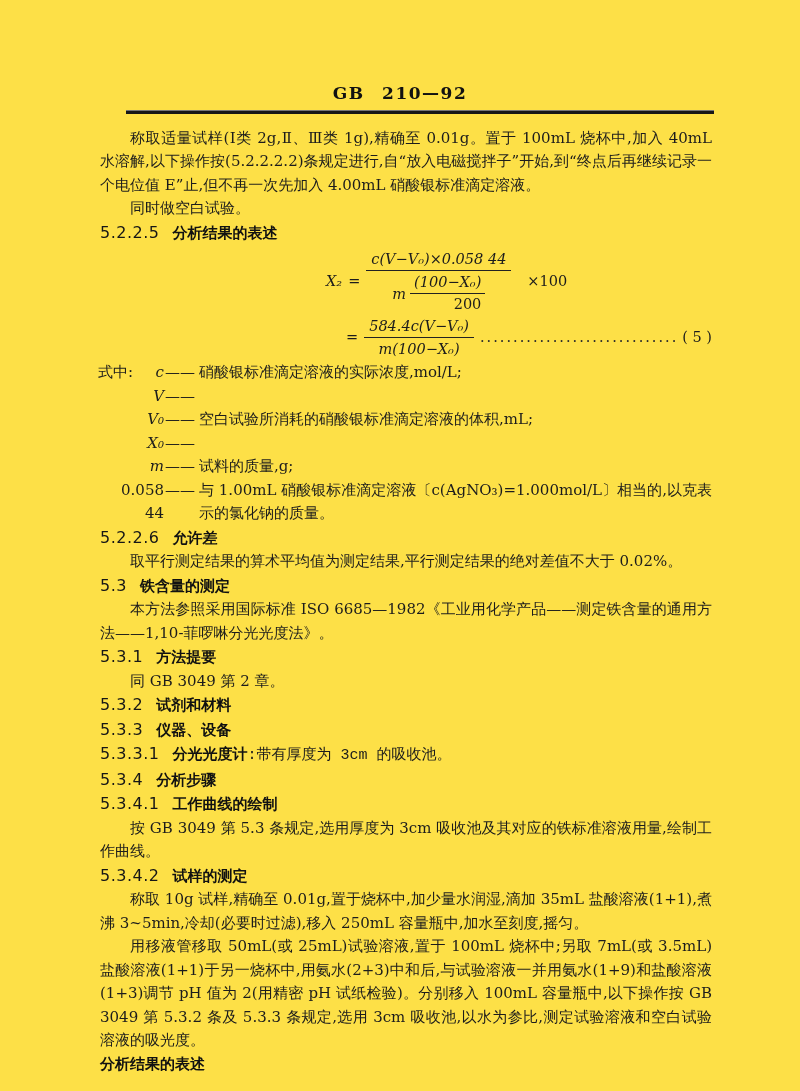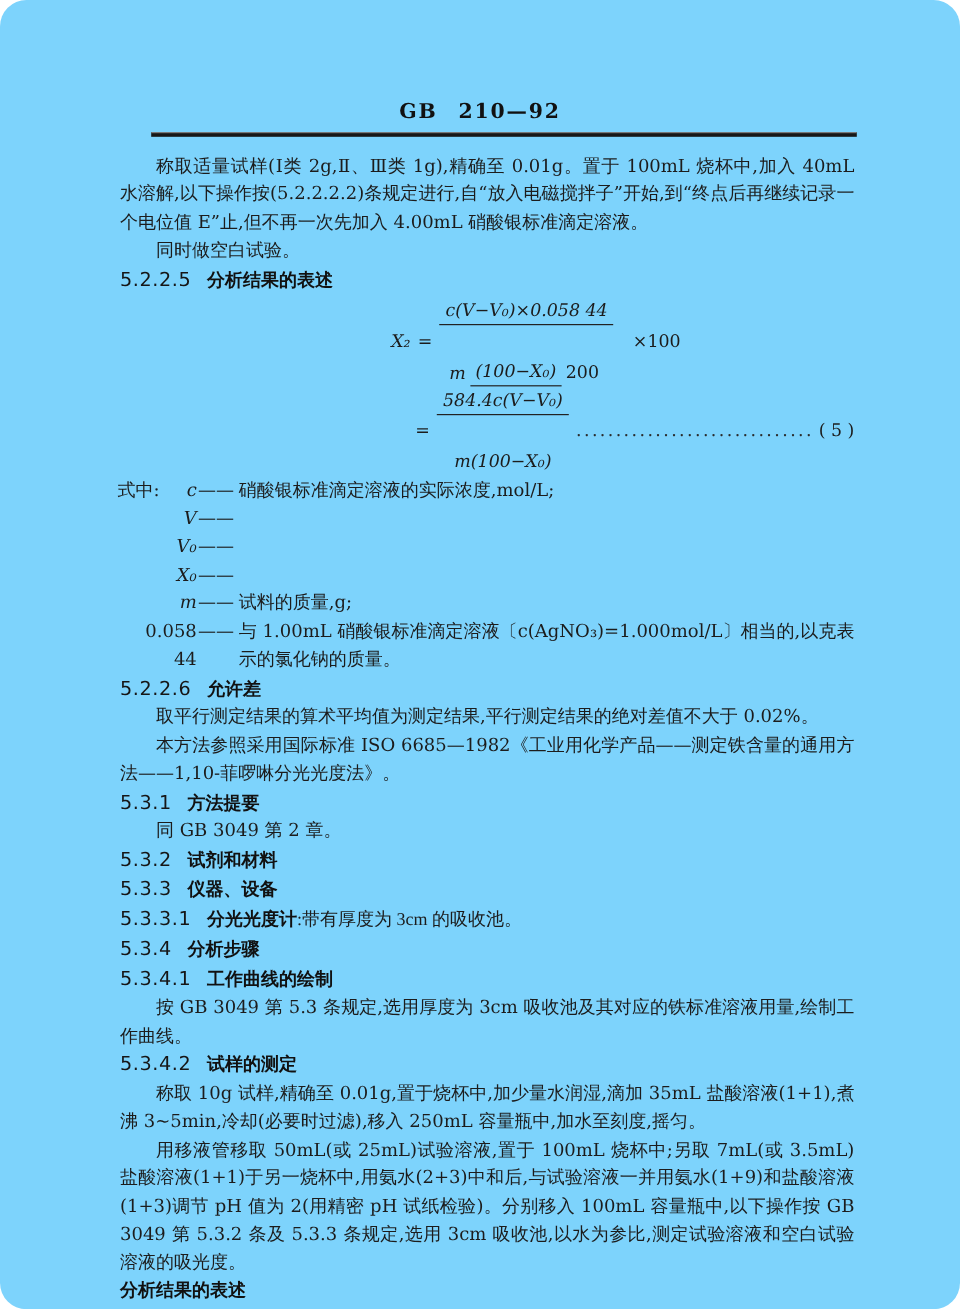--- a/index.html
+++ b/index.html
@@ -1,25 +1,24 @@
 <!DOCTYPE html>
 <html><head>
 <meta charset="utf-8">
 <style>
   html,body { margin:0; padding:0; background:#ffffff; }
   .page {
     position:relative;
     width:800px; height:1091px;
-    background:#7dd3fc;
+    background:#fde047;
     color:#1c1c1c;
     font-family:"DejaVu Serif","Liberation Serif",serif;
     font-size:15px;
     line-height:23.5px;
     overflow:hidden;
-    border-radius:22px;
   }
   .doc-header { padding-top:82px; }
   .std-code {
     text-align:center;
     font-weight:700;
     font-size:17px;
     letter-spacing:1.5px;
     word-spacing:10px;
     color:#111;
   }
@@ -34,33 +33,33 @@
   .clause { margin:0; white-space:nowrap; }
   .cnum {
     font-family:"DejaVu Sans","Liberation Sans",sans-serif;
     font-size:16px; letter-spacing:0.5px;
     margin-right:13px; color:#161616;
   }
   .ctitle {
     font-family:"DejaVu Sans","Liberation Sans",sans-serif;
     font-weight:700; color:#111;
   }
-  .runin-tail { font-weight:400; font-family:Liberation Serif, serif;text-align:right; }
+  .runin-tail { font-weight:400; font-family:Liberation Mono, monospace;text-align:right; }
   
   .formula { font-size:14.5px; margin:4px 0 2px 0; }
   .f-row { display:flex; align-items:center; }
   .f-row1 { margin-left:226px; }
   .f-row2 { margin-left:240px; margin-top:2px; }
   .f-var { font-style:italic; }
   .f-eq { margin:0 6px; }
-  .frac { display:inline-flex; flex-direction:column; text-align:center; line-height:20px;gap:28px; }
+  .frac { display:inline-flex; flex-direction:column; text-align:center; line-height:20px; }
   .frac > .num { padding:0 5px 1px 5px; border-bottom:1px solid #222; font-style:italic; }
   .frac > .den { padding:1px 5px 0 5px; font-style:italic; }
   .den-flex { display:inline-flex; align-items:center; justify-content:center; gap:4px; padding-top:1px; }
-  .frac-inner { display:inline-flex; text-align:center; line-height:19px; }
+  .frac-inner { display:inline-flex; flex-direction:column; text-align:center; line-height:19px;align-items:flex-end; }
   .frac-inner > .num { padding:0 4px 1px 4px; border-bottom:1px solid #222; font-style:italic; }
   .frac-inner > .den { padding:1px 4px 0 4px; font-style:normal; }
   .f-mult { margin-left:16px; }
   .f-leader {
     flex:1; overflow:hidden; white-space:nowrap;
     letter-spacing:2px; margin:0 6px; color:#2a2a2a;
     font-style:normal;
   }
   .f-label { font-style:normal; white-space:nowrap; }
   
@@ -124,40 +123,42 @@
         <span class="wdash">——</span>
         <span class="wdesc">硝酸银标准滴定溶液的实际浓度,mol/L;</span>
       </div>
       <div class="wrow">
         <span class="wsym">V</span>
         <span class="wdash">——</span>
       </div>
       <div class="wrow">
         <span class="wsym">V₀</span>
         <span class="wdash">——</span>
+        <span class="wdesc">空白试验所消耗的硝酸银标准滴定溶液的体积,mL;</span>
       </div>
       <div class="wrow">
         <span class="wsym">X₀</span>
         <span class="wdash">——</span>
       </div>
       <div class="wrow">
         <span class="wsym">m</span>
         <span class="wdash">——</span>
         <span class="wdesc">试料的质量,g;</span>
       </div>
       <div class="wrow">
         <span class="wsym upright">0.058 44</span>
         <span class="wdash">——</span>
         <span class="wdesc">与 1.00mL 硝酸银标准滴定溶液〔c(AgNO₃)=1.000mol/L〕相当的,以克表示的氯化钠的质量。</span>
       </div>
     </div>
 
     <p class="clause"><span class="cnum">5.2.2.6</span><span class="ctitle">允许差</span></p>
     <p class="para">取平行测定结果的算术平均值为测定结果,平行测定结果的绝对差值不大于 0.02%。</p>
 
+    <p class="clause"><span class="cnum">5.3</span><span class="ctitle">铁含量的测定</span></p>
     <p class="para">本方法参照采用国际标准 ISO 6685—1982《工业用化学产品——测定铁含量的通用方法——1,10-菲啰啉分光光度法》。</p>
 
     <p class="clause"><span class="cnum">5.3.1</span><span class="ctitle">方法提要</span></p>
     <p class="para">同 GB 3049 第 2 章。</p>
 
     <p class="clause"><span class="cnum">5.3.2</span><span class="ctitle">试剂和材料</span></p>
 
     <p class="clause"><span class="cnum">5.3.3</span><span class="ctitle">仪器、设备</span></p>
 
     <p class="clause"><span class="cnum">5.3.3.1</span><span class="ctitle">分光光度计</span><span class="runin-tail">:带有厚度为 3cm 的吸收池。</span></p>

